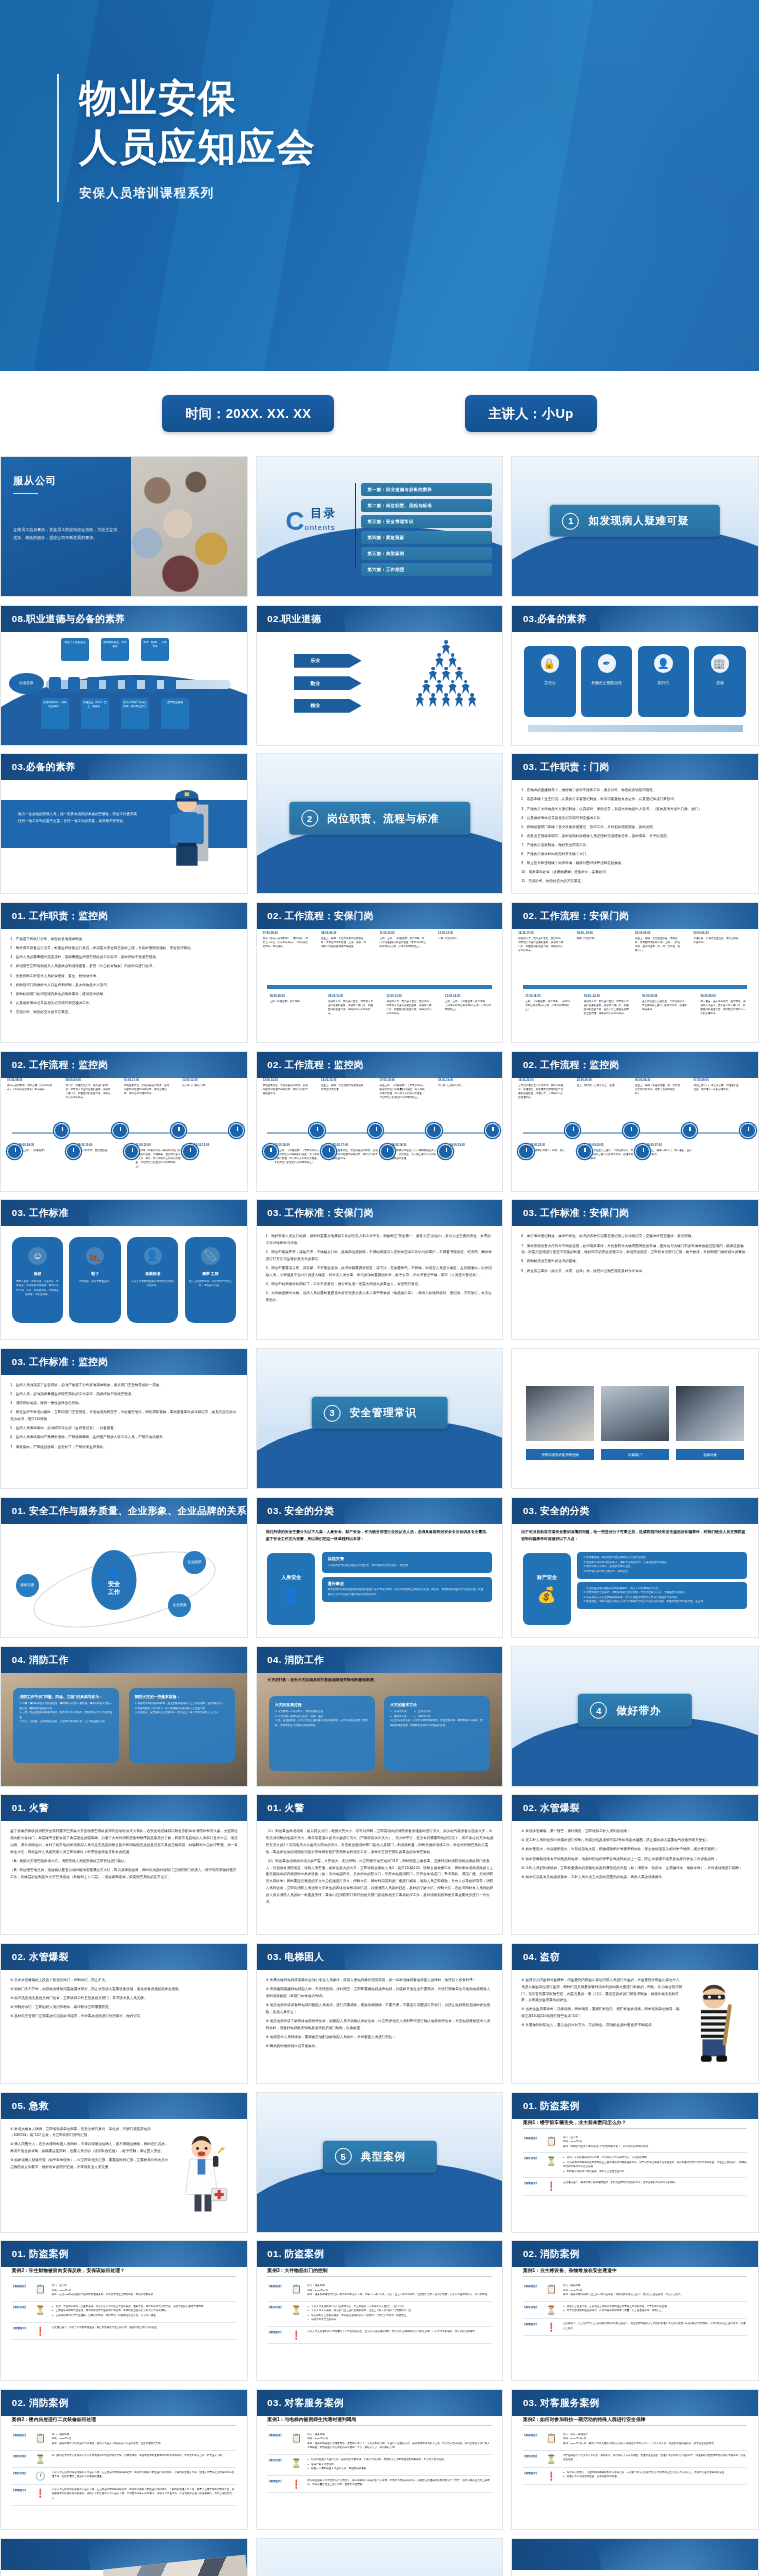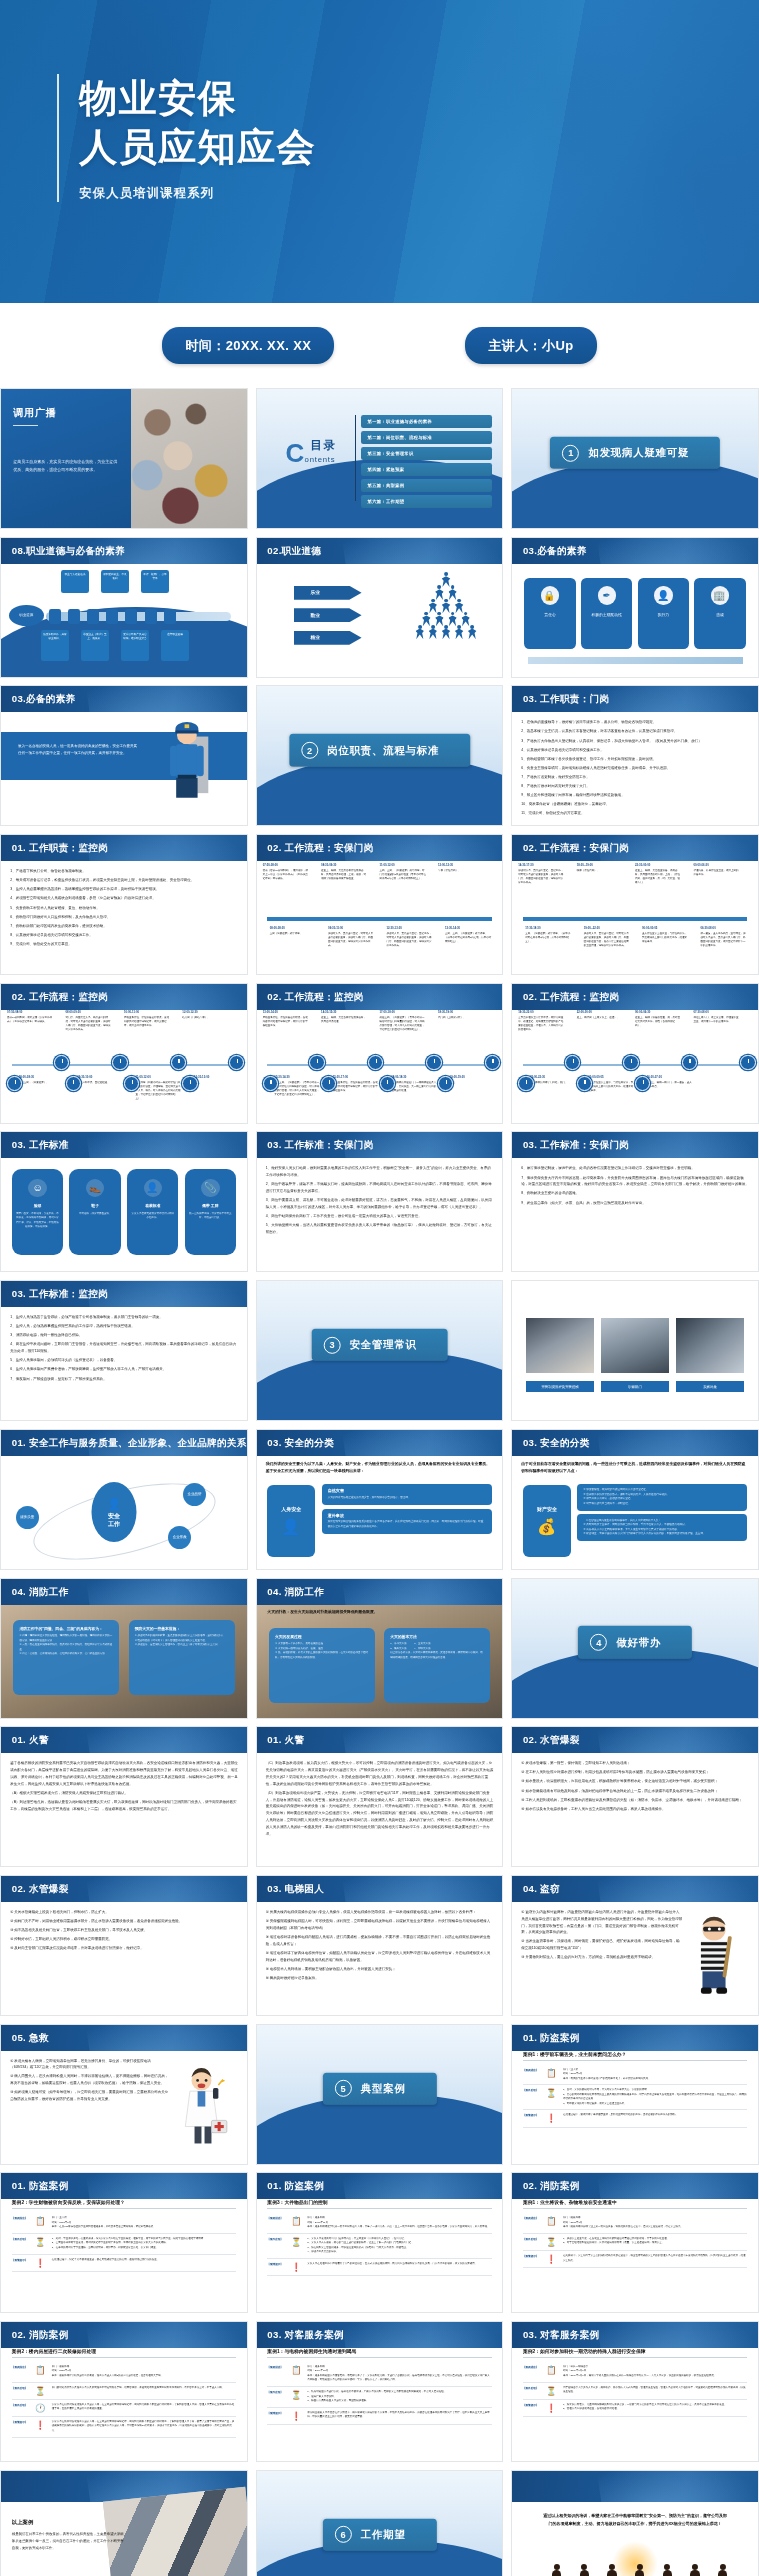--- a/index.html
+++ b/index.html
@@ -6,21 +6,21 @@
   body {
     width: 759px; height: 2576px;
     background: #ffffff;
     font-family: "Liberation Sans", "DejaVu Sans", sans-serif;
     overflow: hidden;
   }
 
   
   .cover {
     position: relative;
-    width: 759px; height: 303px;
+    width: 759px; height: 371px;
     background:
       linear-gradient(115deg, rgba(22,95,160,.92) 0%, rgba(27,108,176,.88) 38%, rgba(41,128,194,.86) 66%, rgba(34,112,178,.92) 100%),
       radial-gradient(ellipse 154px 131px at 134px 92px, rgba(10,58,102,.55), rgba(10,58,102,0) 70%),
       radial-gradient(ellipse 123px 154px at 553px 92px, rgba(12,66,112,.45), rgba(12,66,112,0) 70%),
       radial-gradient(ellipse 92px 115px at 695px 177px, rgba(10,58,102,.35), rgba(10,58,102,0) 70%),
       linear-gradient(#2a7cc0,#2a7cc0);
     overflow: hidden;
   }
   .cover:before {
     content:""; position:absolute; inset:0;
@@ -40,21 +40,21 @@
   }
 
   
   .badge-row {
     width:759px; height:85px; background:#fff;
     display:flex; justify-content:center; align-items:center; gap:131px;
   }
   .badge {
     background: linear-gradient(#1b5ea6,#13528f);
     color:#fff; font-size:13px; font-weight:bold; letter-spacing:0.4px;
-    padding:9.2px 23px; border-radius:17px;
+    padding:9.2px 23px; border-radius:6px;
     box-shadow:0 1.5px 3.8px rgba(0,0,0,.2);
     white-space:nowrap;
   }
 
   
   .grid {
     width:759px; background:#ffffff;
     display:grid; grid-template-columns:repeat(3, 1fr);
     column-gap:7.7px; row-gap:7.7px;
     padding:0 0 9.2px 0;
@@ -332,21 +332,21 @@
 
 <div class="badge-row">
   <div class="badge">时间：20XX. XX. XX</div>
   <div class="badge">主讲人：小Up</div>
 </div>
 
 <div class="grid" id="grid">
     <div class="slide ">
       <div class="tp-img"></div>
       <div class="tp-left">
-        <div class="tp-title">调用广播</div>
+        <div class="tp-title">服从公司</div>
         <div class="tp-ul"></div>
         <div class="tp-txt">提高员工自身素质，充实员工的应知应会技能，为业主提供优质、高效的服务，适应公司不断发展的要求。</div>
       </div>
     </div>
     <div class="slide bluebg">
       <div class="bluebg" style="position:absolute;inset:0"></div>
       <div class="waves">
         <i class="w3"></i>
         <i class="w2"></i>
         <i class="w1"></i>

